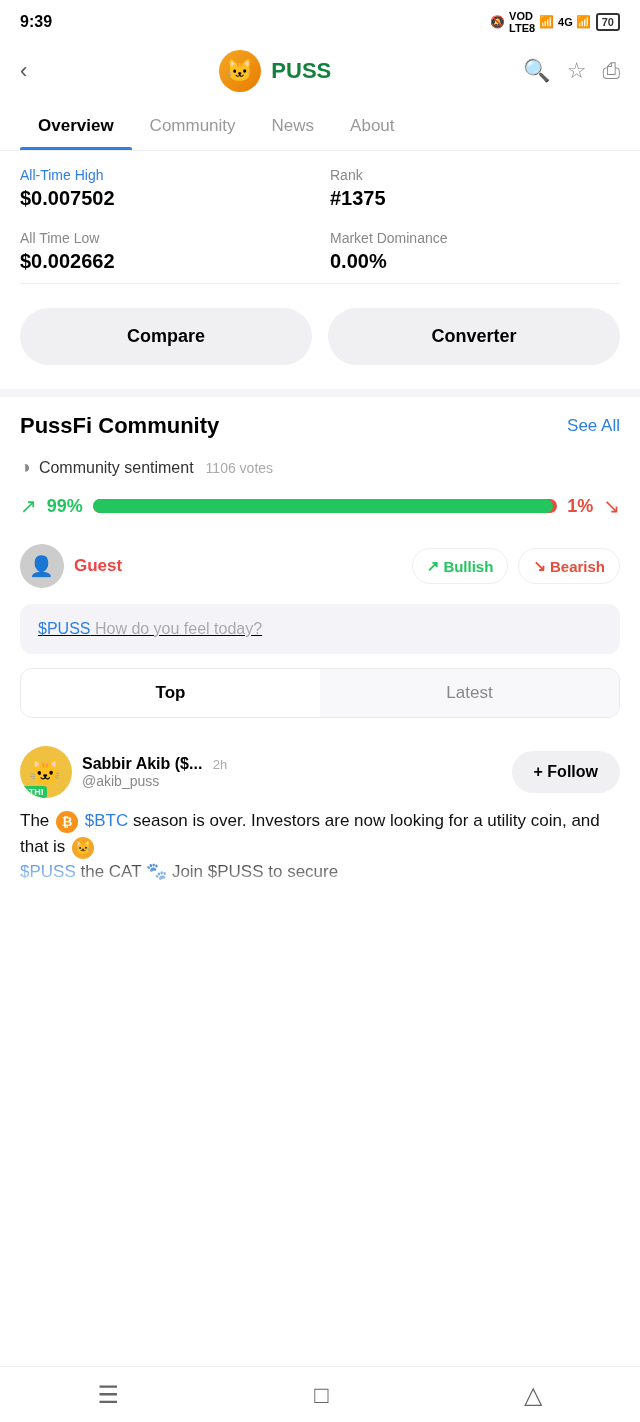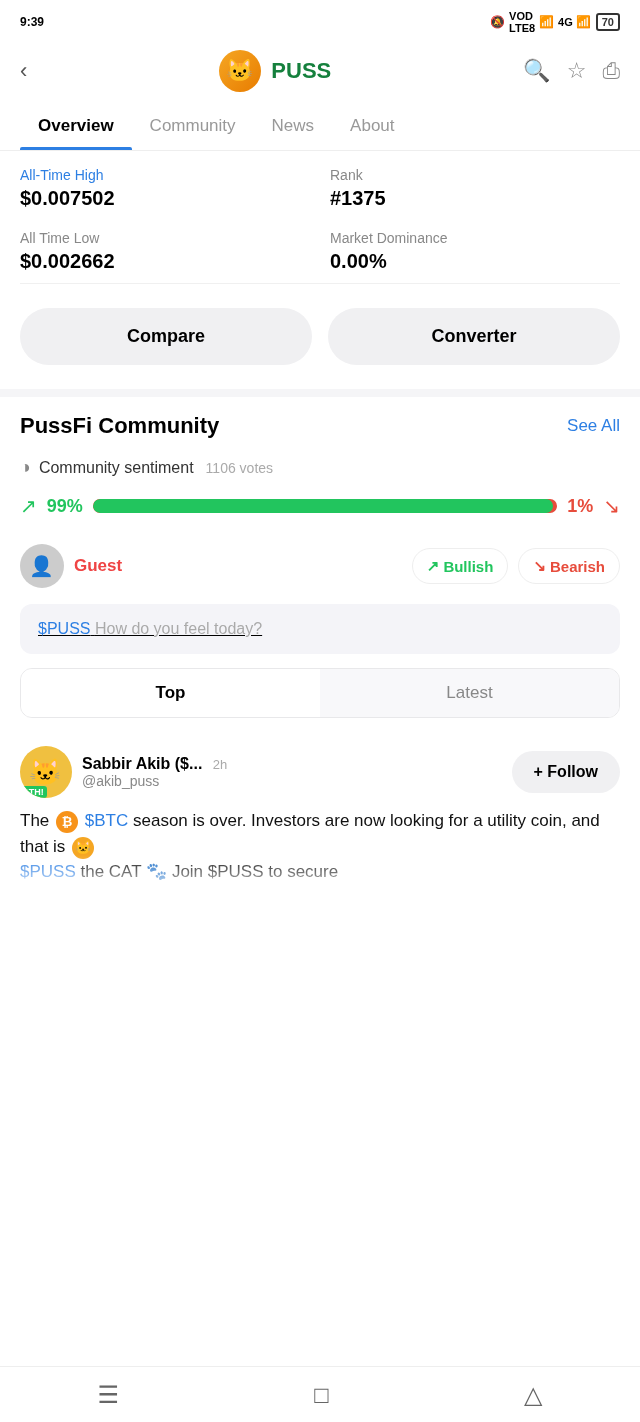--- a/index.html
+++ b/index.html
@@ -14,21 +14,21 @@
 
     
     .status-bar {
       display: flex;
       justify-content: space-between;
       align-items: center;
       padding: 10px 20px 6px;
       background: #fff;
     }
     .status-time {
-      font-size: 12px;
+      font-size: 16px;
       font-weight: 600;
       color: #000;
     }
     .status-icons {
       display: flex;
       align-items: center;
       gap: 4px;
       font-size: 12px;
     }
     .battery-box {

